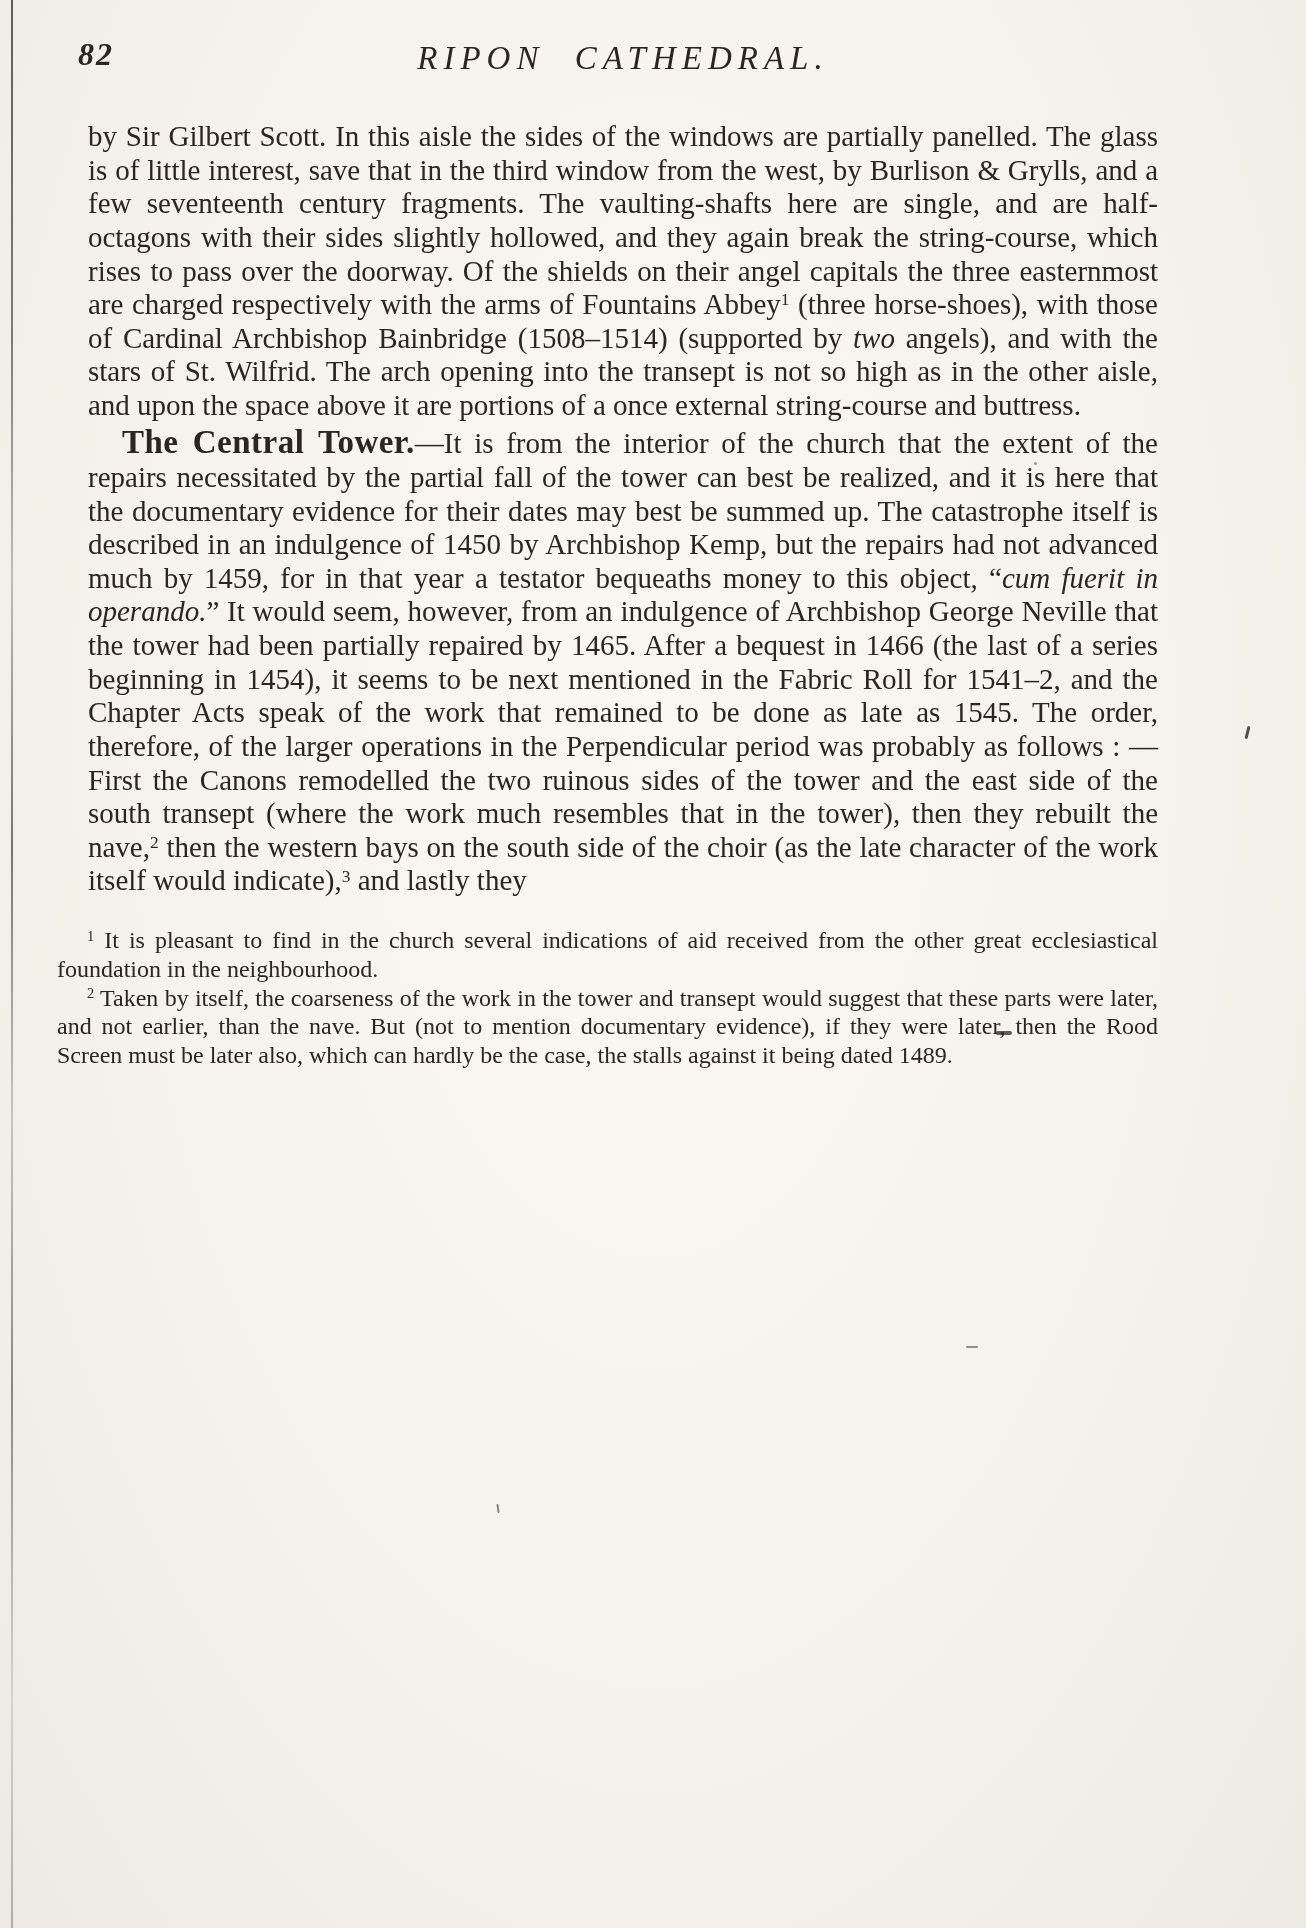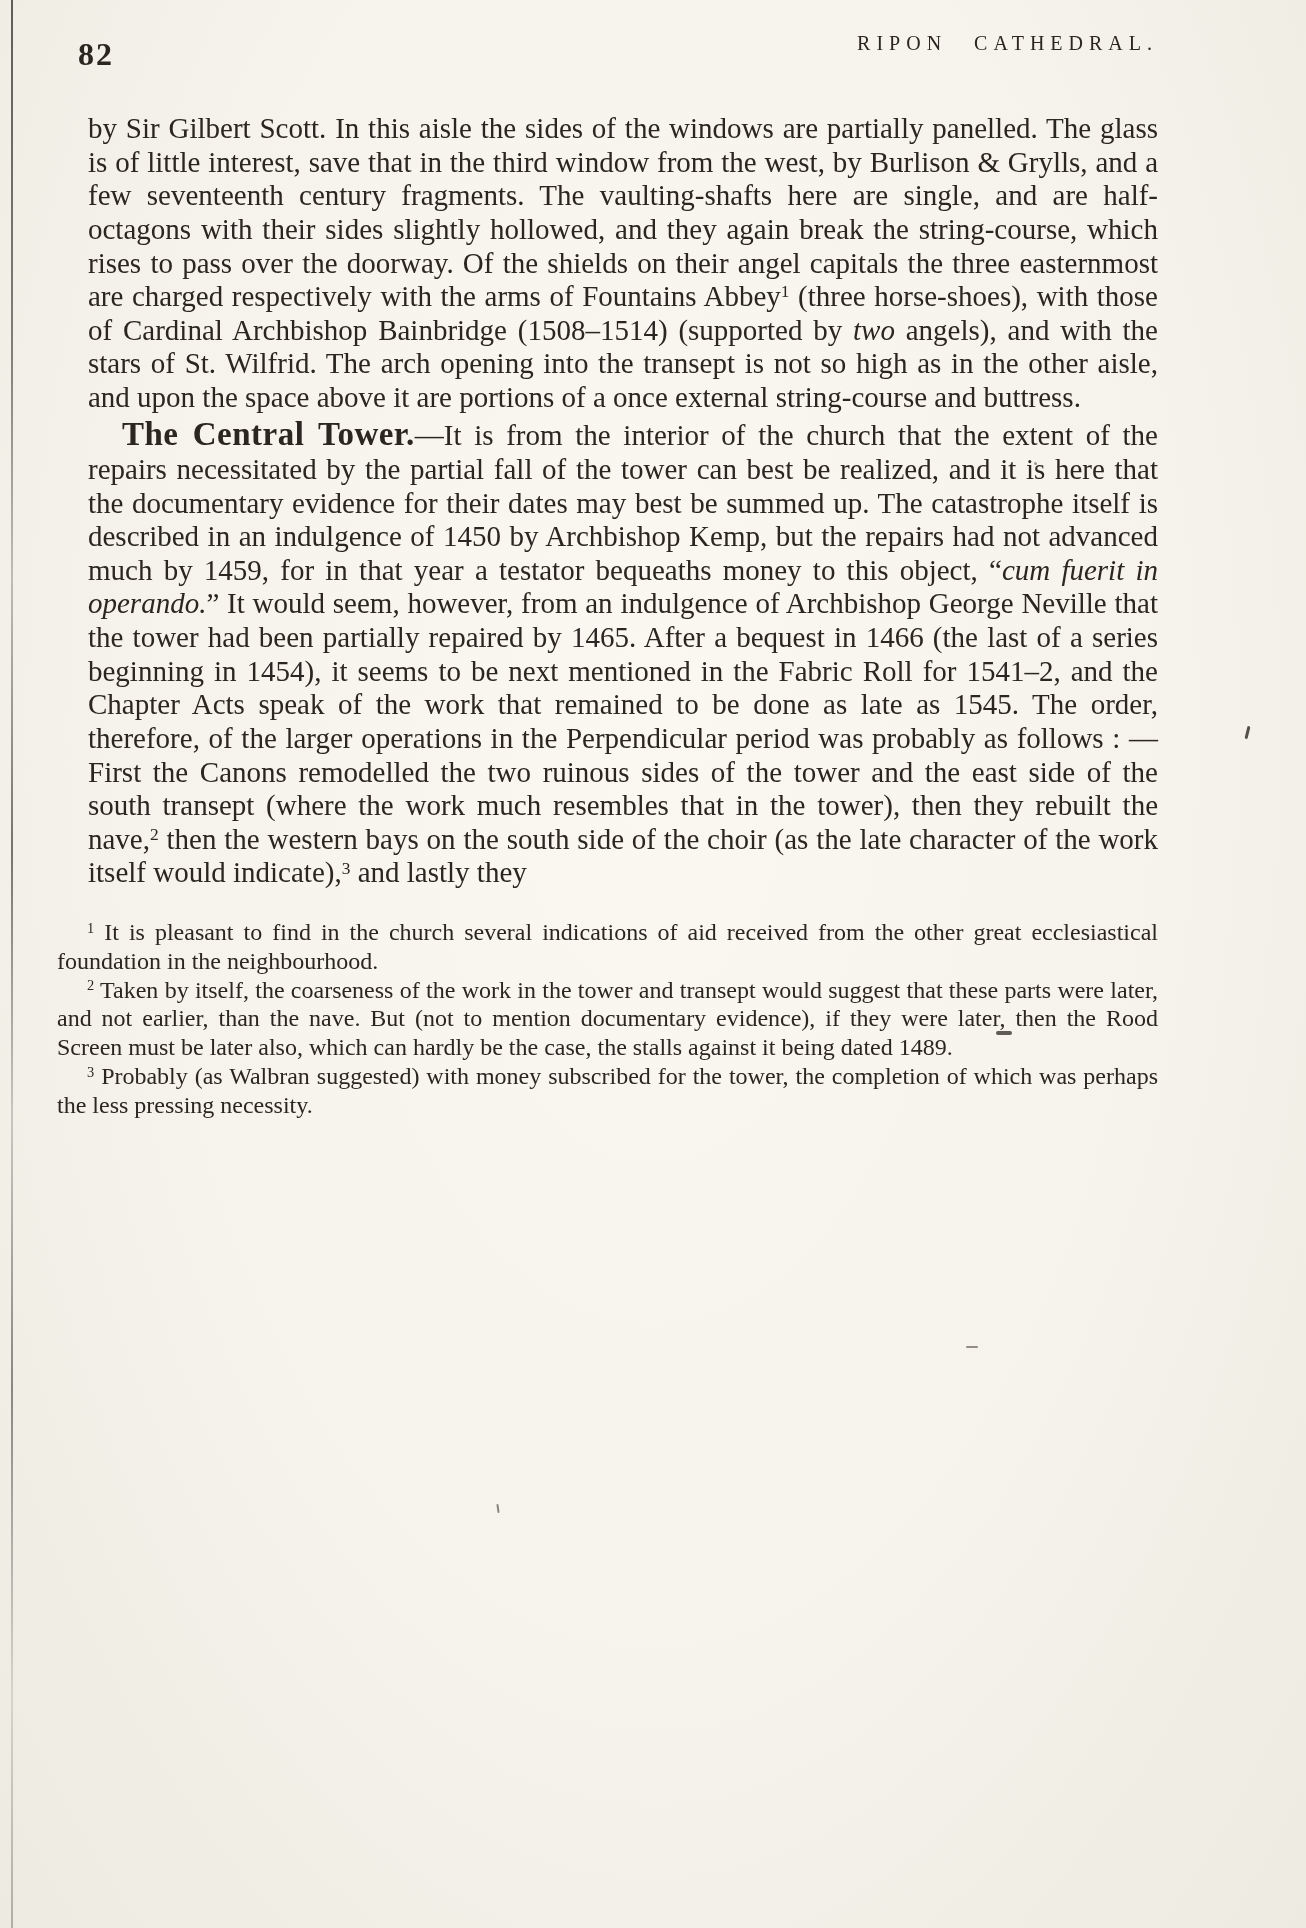--- a/index.html
+++ b/index.html
@@ -16,35 +16,36 @@
     background: radial-gradient(ellipse at 50% 38%, #faf8f1 0%, #f6f3ec 55%, #edeae1 100%);
     font-family: "Liberation Serif", "DejaVu Serif", serif;
     color: #2b2620;
     -webkit-font-smoothing: antialiased;
   }
 
   
   .page-header {
     position: relative;
     margin: 0 148px 0 88px;
-    padding-top: 32px;
+    padding-top: 40px;
     height: 46px;
+    font-style: italic;
   }
   .page-number {
     position: absolute;
     left: -10px;
     top: 36px;
     font-size: 32px;
     font-weight: bold;
     letter-spacing: 2px;
   }
   .running-title {
     display: block;
-    text-align: right;
-    font-size: 20px;
+    text-align: center;
+    font-size: 33px;
     letter-spacing: 6px;
     word-spacing: 16px;
   }
 
   
   .text-block {
     margin: 34px 148px 0 88px;
     text-align: justify;
     font-size: 29px;
     line-height: 1.16;
@@ -119,21 +120,20 @@
 
     <p><span>by Sir Gilbert Scott.  In this aisle the sides of the windows are partially panelled.  The glass is of little interest, save that in the third window from the west, by Burlison &amp; Grylls, and a few seventeenth century fragments.  The vaulting-shafts here are single, and are half-octagons with their sides slightly hollowed, and they again break the string-course, which rises to pass over the doorway.  Of the shields on their angel capitals the three easternmost are charged respectively with the arms of Fountains Abbey</span><sup class="fn-ref">1</sup><span> (three horse-shoes), with those of Cardinal Archbishop Bainbridge (1508–1514) (supported by </span><em>two</em><span> angels), and with the stars of St. Wilfrid.  The arch opening into the transept is not so high as in the other aisle, and upon the space above it are portions of a once external string-course and buttress.</span></p>
 
     <p class="para-indent"><strong class="section-lead">The Central Tower.</strong><span>—It is from the interior of the church that the extent of the repairs necessitated by the partial fall of the tower can best be realized, and it is here that the documentary evidence for their dates may best be summed up.  The catastrophe itself is described in an indulgence of 1450 by Archbishop Kemp, but the repairs had not advanced much by 1459, for in that year a testator bequeaths money to this object, “</span><em>cum fuerit in operando.</em><span>”  It would seem, however, from an indulgence of Archbishop George Neville that the tower had been partially repaired by 1465.  After a bequest in 1466 (the last of a series beginning in 1454), it seems to be next mentioned in the Fabric Roll for 1541–2, and the Chapter Acts speak of the work that remained to be done as late as 1545.  The order, therefore, of the larger operations in the Perpendicular period was probably as follows : —First the Canons remodelled the two ruinous sides of the tower and the east side of the south transept (where the work much resembles that in the tower), then they rebuilt the nave,</span><sup class="fn-ref">2</sup><span> then the western bays on the south side of the choir (as the late character of the work itself would indicate),</span><sup class="fn-ref">3</sup><span> and lastly they</span></p>
 
   </main>
 
   <footer class="footnotes">
     <p class="footnote"><sup class="fn-ref">1</sup> <span>It is pleasant to find in the church several indications of aid received from the other great ecclesiastical foundation in the neighbourhood.</span></p>
     <p class="footnote"><sup class="fn-ref">2</sup> <span>Taken by itself, the coarseness of the work in the tower and transept would suggest that these parts were later, and not earlier, than the nave.  But (not to mention documentary evidence), if they were later, then the Rood Screen must be later also, which can hardly be the case, the stalls against it being dated 1489.</span></p>
-    <p class="footnote"><sup class="fn-ref">3</sup> <span>Probably (as Walbran suggested) with money subscribed for the tower, the completion of which was perhaps the less pressing necessity.</span></p>
   </footer>
 
   <div class="speck speck-dash-1"></div>
   <div class="speck speck-dash-2"></div>
   <div class="speck speck-tick-1"></div>
   <div class="speck speck-tick-2"></div>
   <div class="speck speck-dot-1"></div>
 
 </div>
 

